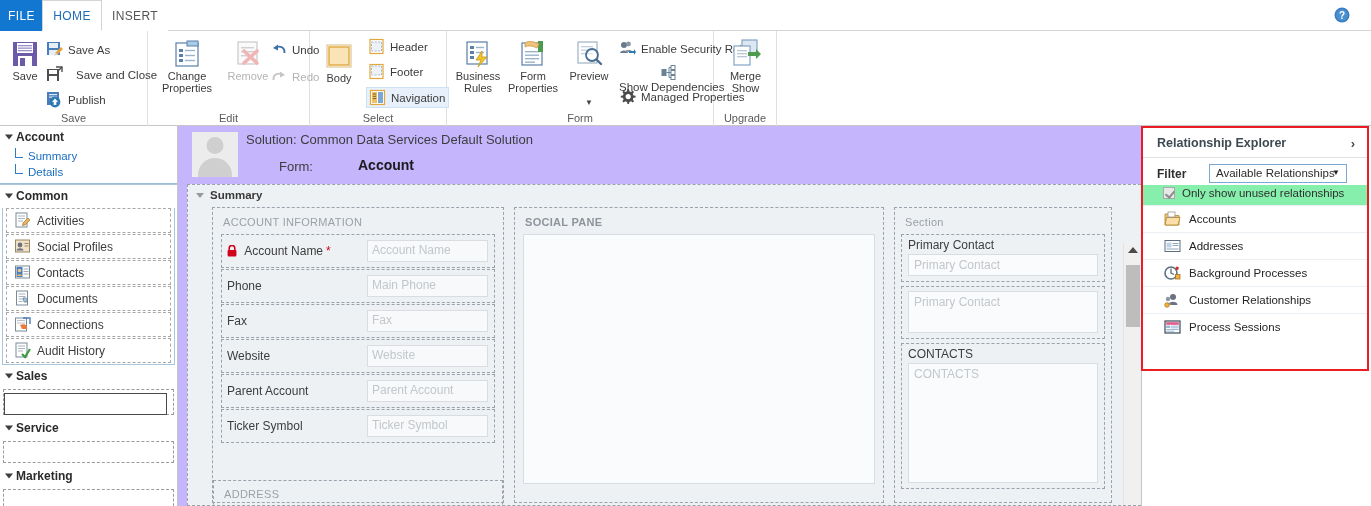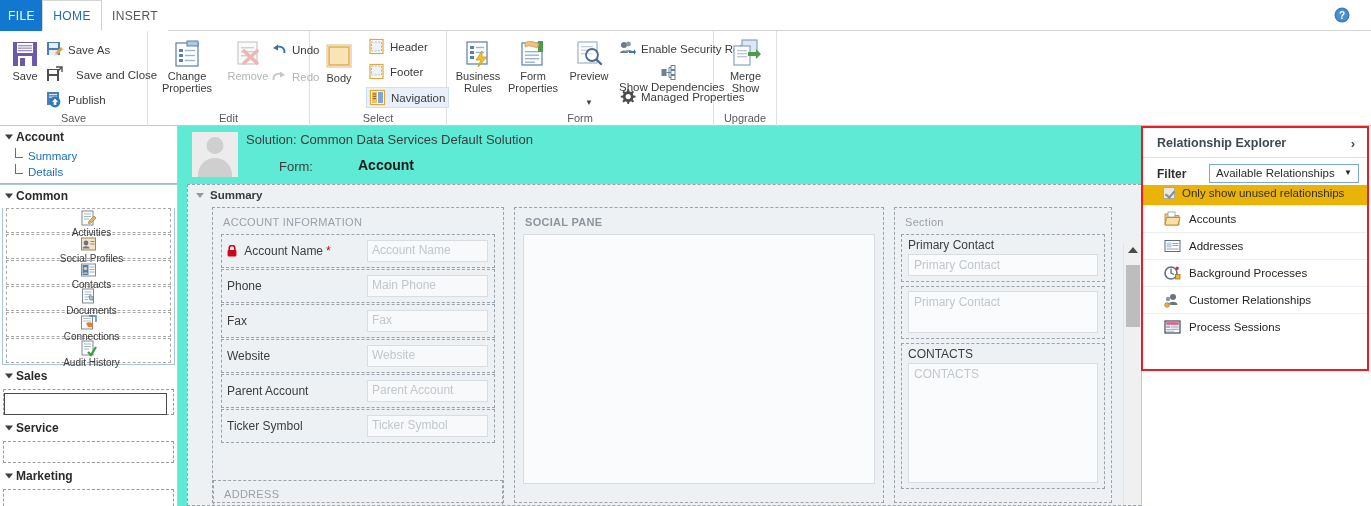--- a/index.html
+++ b/index.html
@@ -87,34 +87,34 @@
   }
   .nav-sub.last .elbow { height:10px; }
   .nav-divider-thick { height:1px; background:#9cbfd9; margin:3px 0 0 0; }
   .nav-box {
     border:1px solid #a8c6dd; border-top:none;
     margin:0 2px;
   }
   .nav-item {
     display:flex; align-items:center; height:25px;
     border:1px dashed #a8a8a8; margin:1px 3px;
-    font-size:10px; color:#3d3d3d; padding-left:6px;flex-direction:column;
+    font-size:12px; color:#3d3d3d; padding-left:6px;
   }
   .nav-item .nico { width:18px; height:18px; margin-right:6px; flex:none;
                     display:flex; align-items:center; justify-content:center;}
   .nav-input-row {
     border:1px solid #4a4a4a; margin:2px 3px 2px 0; height:22px; width:163px;
     background:#fff;
   }
   .nav-dashed-block { border:1px dashed #9b9b9b; margin:2px 3px; }
 
   
   .canvas {
     position:absolute; top:126px; left:178px; width:963px; height:380px;
-    background:#5eead4; overflow:hidden;
+    background:#c4b5fd; overflow:hidden;
   }
   .form-hdr { position:relative; height:58px; }
   .avatar {
     position:absolute; left:14px; top:6px; width:46px; height:45px;
     background:#ececec; overflow:hidden;
   }
   .avatar .head { position:absolute; left:50%; top:5px; transform:translateX(-50%);
                   width:17px;height:17px;border-radius:50%;background:#cfcfcf; }
   .avatar .body { position:absolute; left:50%; bottom:0; transform:translateX(-50%);
                   width:34px;height:19px;border-radius:17px 17px 0 0;background:#cfcfcf; }
@@ -183,28 +183,28 @@
   .rel-panel {
     position:absolute; top:126px; left:1141px; width:228px; height:245px;
     background:#ffffff; border:2px solid #ec1c24;
   }
   .rel-hdr {
     position:relative; height:30px; display:flex; align-items:center;
     padding-left:14px; font-size:12.5px; font-weight:bold; color:#3d4a52;
     border-bottom:1px solid #e2e2e2; background:#fff;
   }
   .rel-hdr .chev { position:absolute; right:12px; top:8px; font-size:13px; color:#4a4a4a; font-weight:bold;}
-  .rel-filter { display:flex; align-items:center; padding:6px 8px 2px 14px; background:#fff; }
+  .rel-filter { display:flex; align-items:center; padding:6px 20px 2px 14px; background:#fff; }
   .rel-filter .flabel { font-size:12px; font-weight:bold; color:#2f2f2f; width:52px; }
   .rel-select {
     position:relative; flex:1; height:19px; border:1px solid #7aa8d2; background:#fff;
     font-size:11.5px; color:#2b2b2b; padding:2px 0 0 6px;
   }
   .rel-select .car { position:absolute; right:6px; top:3px; font-size:8px; color:#222; }
-  .rel-check { display:flex; align-items:center; padding:2px 0 6px 20px; background:#eab308; }
+  .rel-check { display:flex; align-items:center; padding:2px 0 6px 20px; background:#86efac; }
   .rel-check .box {
     width:12px;height:12px;border:1px solid #a9a9a9;background:#e8e8e8;
     margin-right:7px; position:relative; flex:none;
   }
   .rel-check .box:after {
     content:""; position:absolute; left:3px; top:1px; width:4px; height:7px;
     border-right:2px solid #8d8d8d; border-bottom:2px solid #8d8d8d;
     transform:rotate(40deg);
   }
   .rel-check .ctext { font-size:11.5px; color:#2f2f2f; }

